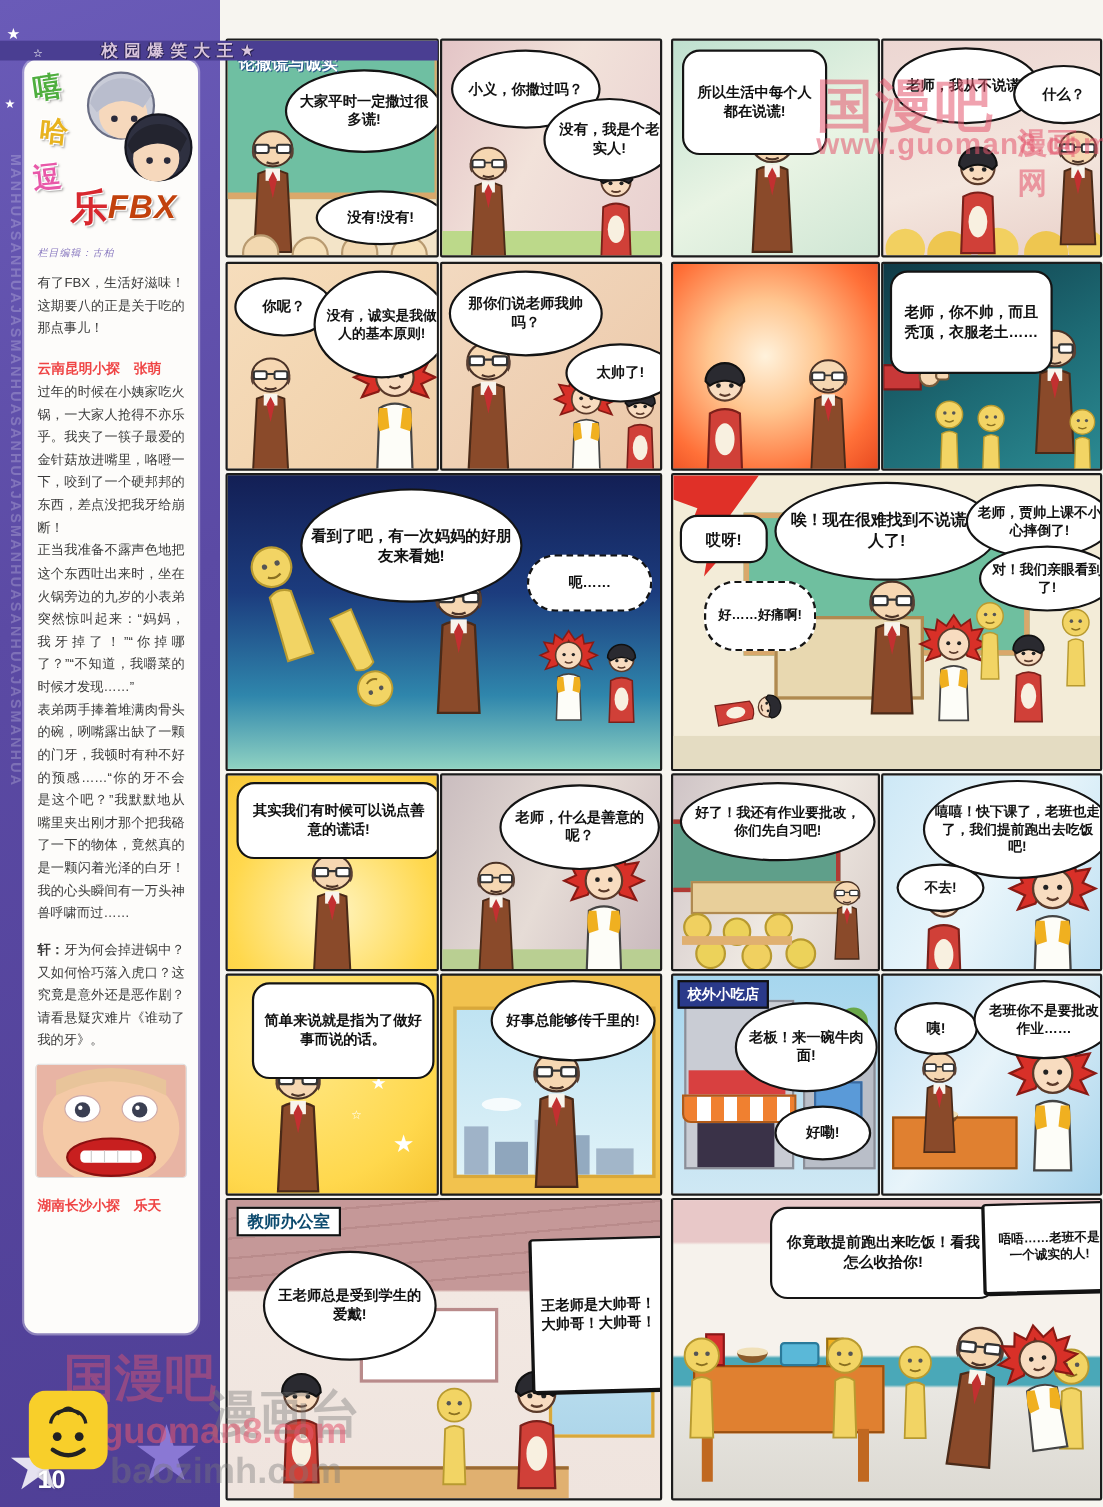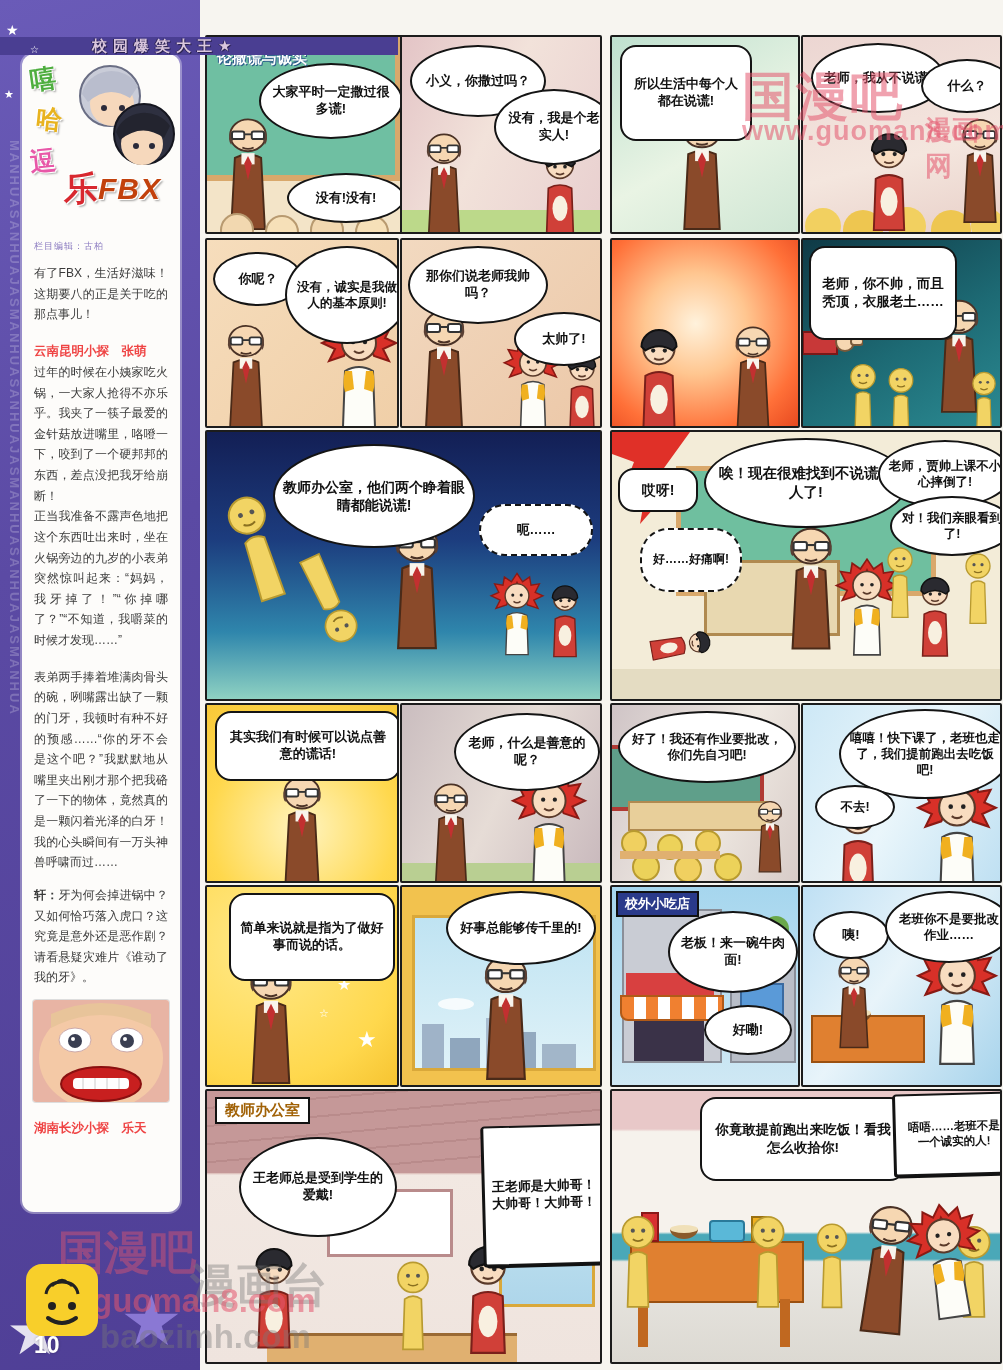--- a/index.html
+++ b/index.html
@@ -12,21 +12,21 @@
         font-size:13px;font-weight:bold;writing-mode:vertical-rl;letter-spacing:2px;overflow:hidden;}
   .topstrip{position:absolute;left:0;top:0;width:398px;height:18px;background:#4a3e92;z-index:6;margin-top:37px;}
   .topstrip .hdr{position:absolute;left:92px;top:0px;font-size:15px;font-weight:bold;letter-spacing:6px;
         color:#d9c6dd;text-shadow:1px 1px 0 #2a2250,-1px 0 0 #2a2250;}
   .star{position:absolute;color:#fff;z-index:7;}
   .pstar{position:absolute;color:#7a68c8;z-index:1;}
   .sidecard{position:absolute;left:22px;top:54px;width:158px;height:1158px;background:#fdfcfa;
         border-radius:12px;z-index:5;padding:0;box-shadow:0 0 0 2px rgba(255,255,255,.35);}
   .logo{position:relative;width:158px;height:168px;}
   .logo .lc{position:absolute;font-weight:bold;text-shadow:1px 1px 0 #fff,-1px -1px 0 #fff,2px 2px 2px rgba(0,0,0,.35);}
-  .editor{margin:18px 10px 0 12px;font-size:9px;color:#8a7ac0;letter-spacing:1px;}
+  .editor{margin:2px 10px 0 12px;font-size:9px;color:#8a7ac0;letter-spacing:1px;font-style:italic;}
   .sidetext{margin:10px 12px 0 12px;font-size:12px;line-height:1.72;text-align:justify;color:#3a3a3a;}
   .stitle{margin:18px 12px 0 12px;font-size:12.5px;font-weight:bold;color:#ef4444;}
   .babybox{margin:12px auto 0 auto;width:136px;height:102px;border-radius:3px;overflow:hidden;
         box-shadow:0 0 0 1px #ddd;}
   
   .panel{position:absolute;background:#fff;border:2px solid #1c1c1c;border-radius:2px;overflow:hidden;z-index:3;}
   .bubble{position:absolute;background:#fff;border:2px solid #141414;font-weight:bold;color:#111;
         display:flex;align-items:center;justify-content:center;text-align:center;z-index:9;
         padding:4px 7px;line-height:1.3;}
   .oval{border-radius:50%;}
@@ -124,21 +124,21 @@
       <span class="lc" style="left:42px;top:112px;font-size:34px;color:#d8282f;">乐</span>
       <span class="lc" style="left:76px;top:118px;font-size:30px;color:#c2410c;font-style:italic;letter-spacing:1px;">FBX</span>
     </div>
     <div class="editor">栏目编辑：古柏</div>
 
     <div class="sidetext ind">有了FBX，生活好滋味！这期要八的正是关于吃的那点事儿！</div>
 
     <div class="stitle">云南昆明小探　张萌</div>
     <div class="sidetext ind" style="margin-top:2px;">过年的时候在小姨家吃火锅，一大家人抢得不亦乐乎。我夹了一筷子最爱的金针菇放进嘴里，咯噔一下，咬到了一个硬邦邦的东西，差点没把我牙给崩断！</div>
     <div class="sidetext ind" style="margin-top:0;">正当我准备不露声色地把这个东西吐出来时，坐在火锅旁边的九岁的小表弟突然惊叫起来：“妈妈，我牙掉了！”“你掉哪了？”“不知道，我嚼菜的时候才发现……”</div>
-    <div class="sidetext ind" style="margin-top:16px;">表弟两手捧着堆满肉骨头的碗，咧嘴露出缺了一颗的门牙，我顿时有种不好的预感……“你的牙不会是这个吧？”我默默地从嘴里夹出刚才那个把我硌了一下的物体，竟然真的是一颗闪着光泽的白牙！我的心头瞬间有一万头神兽呼啸而过……</div>
+    <div class="sidetext ind" style="margin-top:0;">表弟两手捧着堆满肉骨头的碗，咧嘴露出缺了一颗的门牙，我顿时有种不好的预感……“你的牙不会是这个吧？”我默默地从嘴里夹出刚才那个把我硌了一下的物体，竟然真的是一颗闪着光泽的白牙！我的心头瞬间有一万头神兽呼啸而过……</div>
 
     <div class="sidetext" style="margin-top:12px;"><b>轩：</b><span>牙为何会掉进锅中？又如何恰巧落入虎口？这究竟是意外还是恶作剧？请看悬疑灾难片《谁动了我的牙》。</span></div>
 
     <div class="babybox">
       <svg viewBox="0 0 136 102" width="136" height="102">
         <rect width="136" height="102" fill="#e8b4a4"></rect>
         <ellipse cx="68" cy="58" rx="62" ry="52" fill="#f4c9a6"></ellipse>
         <path d="M18,28 q50,-26 100,0 l0,-14 q-50,-22 -100,0 z" fill="#e8c49a"></path>
         <ellipse cx="42" cy="40" rx="16" ry="12" fill="#fff" stroke="#caa" stroke-width="1"></ellipse>
         <ellipse cx="94" cy="40" rx="16" ry="12" fill="#fff" stroke="#caa" stroke-width="1"></ellipse>
@@ -155,21 +155,21 @@
       </svg>
     </div>
 
     <div class="stitle">湖南长沙小探　乐天</div>
   </div>
 
   <span class="pstar" style="left:120px;top:1280px;font-size:70px;color:#8a78d4;">★</span>
   <span class="bigstar">★</span>
   <div class="pageno">10</div>
 
-  <div class="panel" style="left:205px;top:35px;width:190px;height:195px;background:#f3e4c8;padding-left:24px;">
+  <div class="panel" style="left:205px;top:35px;width:190px;height:195px;background:#f3e4c8;">
     <div class="board" style="left:-6px;top:-6px;width:200px;height:150px;"></div>
     <div class="cap" style="left:10px;top:12px;font-size:15px;color:#fff;text-shadow:1px 1px 0 #2a5a8a,-1px -1px 0 #2a5a8a;">论撒谎与诚实</div>
     <svg class="actor" style="left:2px;top:72px;width:78px;height:122px;">
         <use href="#sym-teacher"></use>
       </svg>
     <svg viewBox="0 0 190 30" class="actor" style="left:0;bottom:0;width:190px;height:30px;">
       <circle cx="30" cy="28" r="16" fill="#f2d8b0" stroke="#b89a70" stroke-width="2"></circle>
       <circle cx="75" cy="30" r="16" fill="#f6e0b8" stroke="#b89a70" stroke-width="2"></circle>
       <circle cx="120" cy="28" r="16" fill="#f2d8b0" stroke="#b89a70" stroke-width="2"></circle>
       <circle cx="165" cy="30" r="16" fill="#f6e0b8" stroke="#b89a70" stroke-width="2"></circle>
@@ -224,21 +224,21 @@
       </svg>
     <svg class="actor" style="left:168px;top:70px;width:84px;height:160px;">
         <use href="#sym-teacher"></use>
       </svg>
     <svg class="actor" style="left:282px;top:130px;width:56px;height:104px;">
         <use href="#sym-kidred"></use>
       </svg>
     <svg class="actor" style="left:330px;top:132px;width:56px;height:104px;">
         <use href="#sym-kidblack"></use>
       </svg>
-    <div class="bubble oval" style="left:66px;top:12px;width:184px;height:92px;font-size:14px;">教师办公室，他们两个睁着眼睛都能说谎!</div>
+    <div class="bubble oval" style="left:66px;top:12px;width:184px;height:92px;font-size:14px;">看到了吧，有一次妈妈的好朋友来看她!</div>
     <div class="bubble cloud" style="left:272px;top:72px;width:96px;height:40px;font-size:13px;">呃……</div>
   </div>
 
   <div class="panel" style="left:205px;top:703px;width:190px;height:176px;background:radial-gradient(circle at 50% 70%,#fff4c0 0%,#ffd84d 60%,#f8c838 100%);">
     <svg class="actor" style="left:52px;top:62px;width:86px;height:120px;">
         <use href="#sym-teacher"></use>
       </svg>
     <div class="bubble soft" style="left:8px;top:6px;width:168px;height:58px;font-size:13px;">其实我们有时候可以说点善意的谎话!</div>
   </div>
 
@@ -287,21 +287,21 @@
     <svg class="actor" style="left:28px;top:140px;width:78px;height:120px;">
         <use href="#sym-kidblack"></use>
       </svg>
     <svg class="actor" style="left:178px;top:168px;width:56px;height:92px;">
         <use href="#sym-yellow"></use>
       </svg>
     <svg class="actor" style="left:238px;top:138px;width:86px;height:126px;">
         <use href="#sym-kidblack"></use>
       </svg>
     <div style="position:absolute;left:60px;bottom:0;width:250px;height:26px;background:#e0b070;border-top:3px solid #9a6a34;"></div>
-    <div class="cap" style="left:8px;top:6px;background:#fff;border:2px solid #111;padding:2px 8px;font-size:15px;color:#a16207;">教师办公室</div>
+    <div class="cap" style="left:8px;top:6px;background:#fff;border:2px solid #111;padding:2px 8px;font-size:15px;color:#0c4a6e;">教师办公室</div>
     <div class="bubble oval" style="left:32px;top:46px;width:140px;height:88px;font-size:13px;">王老师总是受到学生的爱戴!</div>
     <div class="bubble spiky" style="left:276px;top:34px;width:104px;height:128px;font-size:13px;">王老师是大帅哥！大帅哥！大帅哥！</div>
   </div>
 
   <div class="panel" style="left:610px;top:35px;width:186px;height:195px;background:linear-gradient(150deg,#bfe0cf 0%,#e9f4e4 55%,#cfe6d4 100%);">
     <svg class="actor" style="left:48px;top:66px;width:84px;height:128px;">
         <use href="#sym-teacher"></use>
       </svg>
     <div class="bubble soft" style="left:8px;top:8px;width:114px;height:84px;font-size:13px;">所以生活中每个人都在说谎!</div>
   </div>

